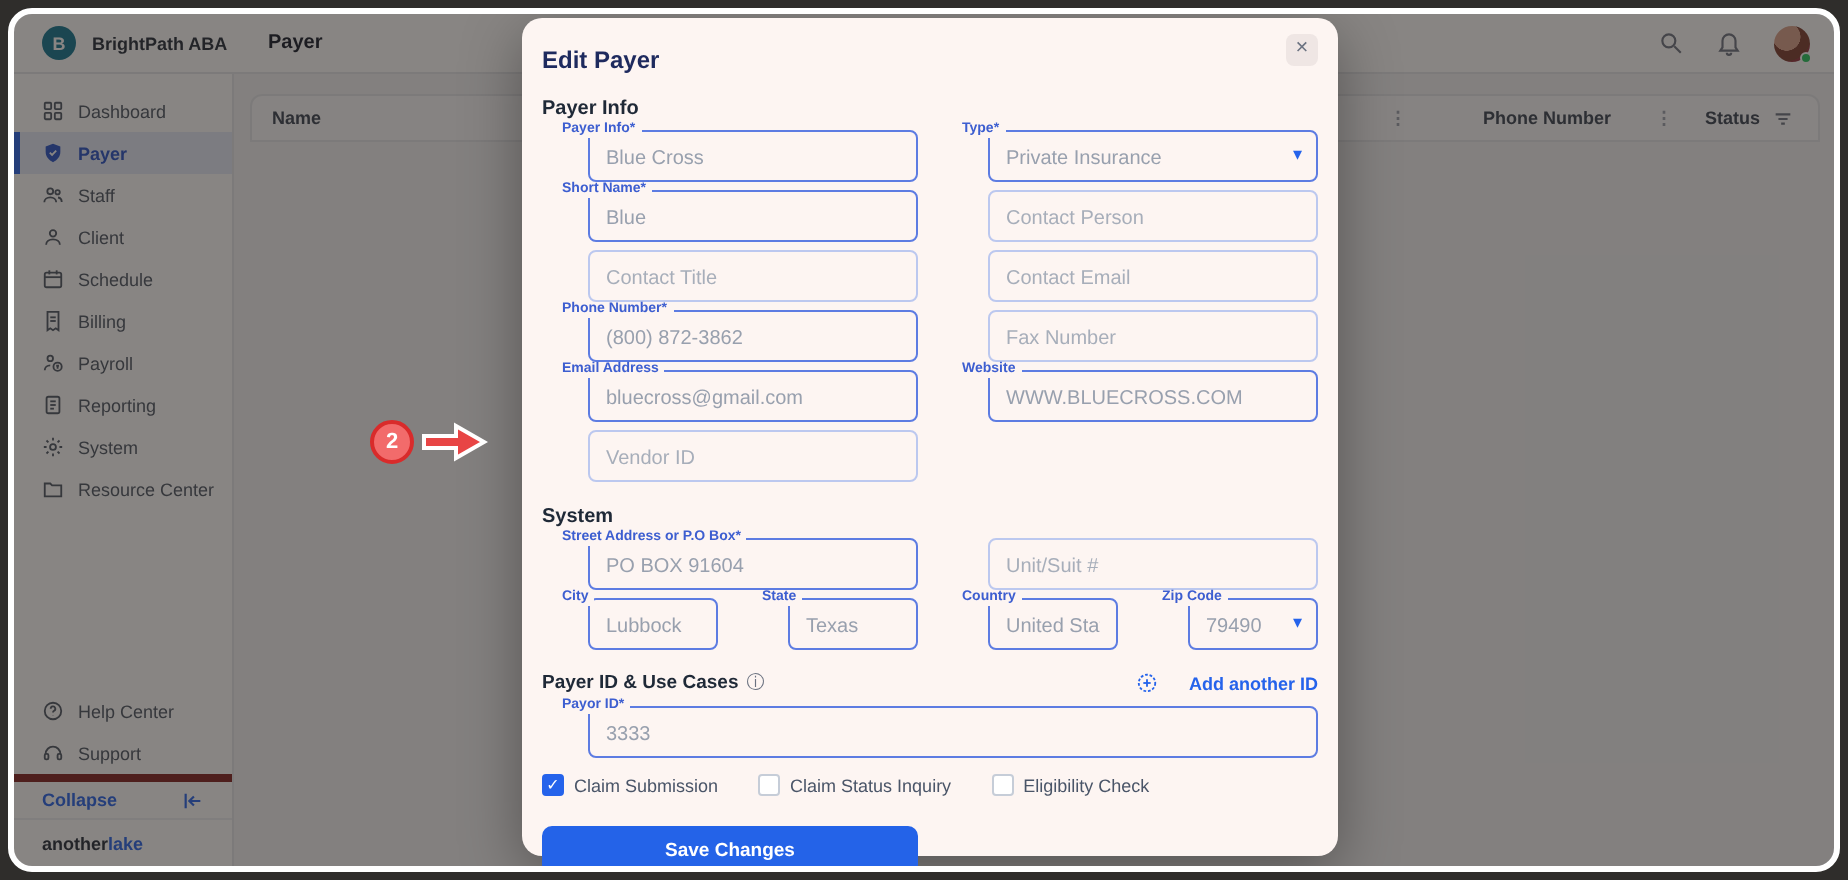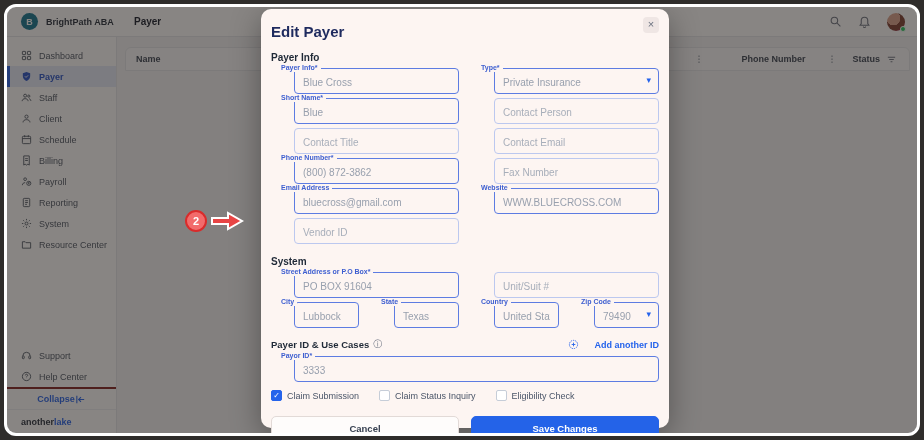--- a/index.html
+++ b/index.html
@@ -18,41 +18,41 @@
   .avatar { width:18px; height:18px; border-radius:50%; background:radial-gradient(circle at 35% 30%, #d9a08a 0 40%, #7a3b2e 41% 70%, #8f2f3b 71% 100%); position:relative; }
   .avatar .dot { position:absolute; right:-1px; bottom:-1px; width:6px; height:6px; border-radius:50%; background:#22c55e; border:1px solid #fff; }
 
   
   .sidebar { position:absolute; left:0; top:30px; bottom:0; width:110px; background:#ffffff; border-right:1px solid #e5e7eb; display:flex; flex-direction:column; }
   .nav { padding-top:8px; display:flex; flex-direction:column; }
   .nav-item { height:21px; display:flex; align-items:center; gap:7px; padding-left:14px; font-size:9px; color:#4b5563; cursor:pointer; }
   .nav-item svg { width:11px; height:11px; flex:0 0 11px; }
   .nav-item.active { background:#e4ecfb; border-left:3px solid #2563eb; padding-left:11px; color:#2450c7; font-weight:bold; }
   .nav-bottom { margin-top:auto; }
-  .collapse-row { height:22px; display:flex; align-items:center; justify-content:center; padding:0 14px; border-top:2px solid #7f1d1d; color:#2563eb; font-size:9px; font-weight:bold; cursor:pointer; }
+  .collapse-row { height:22px; display:flex; align-items:center; justify-content:space-between; padding:0 14px; border-top:4px solid #7f1d1d; color:#2563eb; font-size:9px; font-weight:bold; cursor:pointer; }
   .footer-brand { height:24px; border-top:1px solid #eef0f3; display:flex; align-items:center; padding-left:14px; font-size:9px; font-weight:bold; }
   .footer-brand .p1 { color:#1f2937; } .footer-brand .p2 { color:#2563eb; }
 
   
   .content { position:absolute; left:110px; top:30px; right:0; bottom:0; background:#f3f4f6; }
   .table-head { position:absolute; left:8px; right:7px; top:10px; height:24px; background:#fbfbfc; border:1px solid #e5e7eb; border-radius:6px 6px 0 0; display:flex; align-items:center; font-size:9px; font-weight:bold; color:#374151; }
   .th-name { margin-left:10px; }
   .th-kebab { color:#9ca3af; font-size:9px; }
   .k1 { margin-left:auto; margin-right:38px; }
   .th-phone { margin-right:22px; }
   .k2 { margin-right:16px; }
   .th-status { margin-right:6px; }
   .th-filter { width:11px; height:11px; color:#6b7280; margin-right:12px; }
 
   
   .overlay { position:absolute; inset:0; background:rgba(38,33,30,0.55); }
 
   
   .modal { position:absolute; left:254px; top:2px; width:408px; height:419px; background:#fdf5f2; border-radius:10px; box-shadow:0 8px 30px rgba(0,0,0,.35); padding:10px 10px 0 10px; }
-  .modal-title { font-size:15px; font-weight:bold; color:#1e2a5e; margin-top:4px; }
+  .modal-title { font-size:12px; font-weight:bold; color:#1e2a5e; margin-top:4px; }
   .close-btn { position:absolute; top:8px; right:10px; width:16px; height:16px; border-radius:4px; background:#efe6e4; color:#6b7280; font-size:11px; line-height:15px; text-align:center; cursor:pointer; }
   .sec-label { font-size:10px; font-weight:bold; color:#1f2937; margin-top:12px; margin-bottom:5px; }
   .grid2 { display:grid; grid-template-columns:188px 188px; column-gap:12px; row-gap:4px; }
   .grid4 { display:grid; grid-template-columns:88px 88px 88px 88px; column-gap:12px; margin-top:4px; }
   .field { position:relative; height:26px;padding-left:23px; }
   .field input { width:100%; height:26px; border:1px solid #bcc8ef; border-radius:4px; background:transparent; padding:3px 8px 0 8px; font-size:10px; color:#98a0ae; font-family:"Liberation Sans",sans-serif; outline:none; }
   .field.filled input { border-color:#5d7ce2; }
   .field input::placeholder { color:#a7aeba; }
   .flabel { position:absolute; top:-4px; left:7px; background:#fdf5f2; padding:0 3px; font-size:7px; font-weight:bold; color:#3d5ed0; line-height:8px; z-index:1; }
   .caret { position:absolute; right:8px; top:7px; color:#2563eb; font-size:9px; pointer-events:none; }
@@ -180,33 +180,33 @@
       <div class="nav-item">
         <svg viewBox="0 0 24 24" fill="none" stroke="currentColor" stroke-width="2">
             <path d="M3 6h6l2 2h10v12H3z"></path>
           </svg>
         <span>Resource Center</span>
       </div>
     </div>
     <div class="nav-bottom">
       <div class="nav-item">
         <svg viewBox="0 0 24 24" fill="none" stroke="currentColor" stroke-width="2">
+            <circle cx="12" cy="12" r="9"></circle>
+            <path d="M9.5 9.5a2.5 2.5 0 1 1 3.7 2.2c-.8.5-1.2 1-1.2 1.8"></path>
+            <line x1="12" y1="17" x2="12" y2="17.2"></line>
+          </svg>
+        <span>Help Center</span>
+      </div>
+      <div class="nav-item">
+        <svg viewBox="0 0 24 24" fill="none" stroke="currentColor" stroke-width="2">
             <path d="M4 13a8 8 0 0 1 16 0"></path>
             <rect x="3" y="13" width="4" height="6" rx="1.5"></rect>
             <rect x="17" y="13" width="4" height="6" rx="1.5"></rect>
           </svg>
         <span>Support</span>
-      </div>
-      <div class="nav-item">
-        <svg viewBox="0 0 24 24" fill="none" stroke="currentColor" stroke-width="2">
-            <circle cx="12" cy="12" r="9"></circle>
-            <path d="M9.5 9.5a2.5 2.5 0 1 1 3.7 2.2c-.8.5-1.2 1-1.2 1.8"></path>
-            <line x1="12" y1="17" x2="12" y2="17.2"></line>
-          </svg>
-        <span>Help Center</span>
       </div>
       <div class="collapse-row">
         <span>Collapse</span>
         <svg width="11" height="11" viewBox="0 0 24 24" fill="none" stroke="currentColor" stroke-width="2.4">
             <line x1="4" y1="4" x2="4" y2="20"></line>
             <line x1="20" y1="12" x2="8" y2="12"></line>
             <path d="M13 7l-5 5 5 5"></path>
           </svg>
       </div>
       <div class="footer-brand">
@@ -353,18 +353,17 @@
         <span class="cbox"></span>
         <span>Claim Status Inquiry</span>
       </div>
       <div class="check">
         <span class="cbox"></span>
         <span>Eligibility Check</span>
       </div>
     </div>
 
     <div class="btnrow">
-      <div class="btn ghost">Cancel</div>
       <div class="btn primary">Save Changes</div>
     </div>
   </div>
 
 </div>
 
 </body></html>

